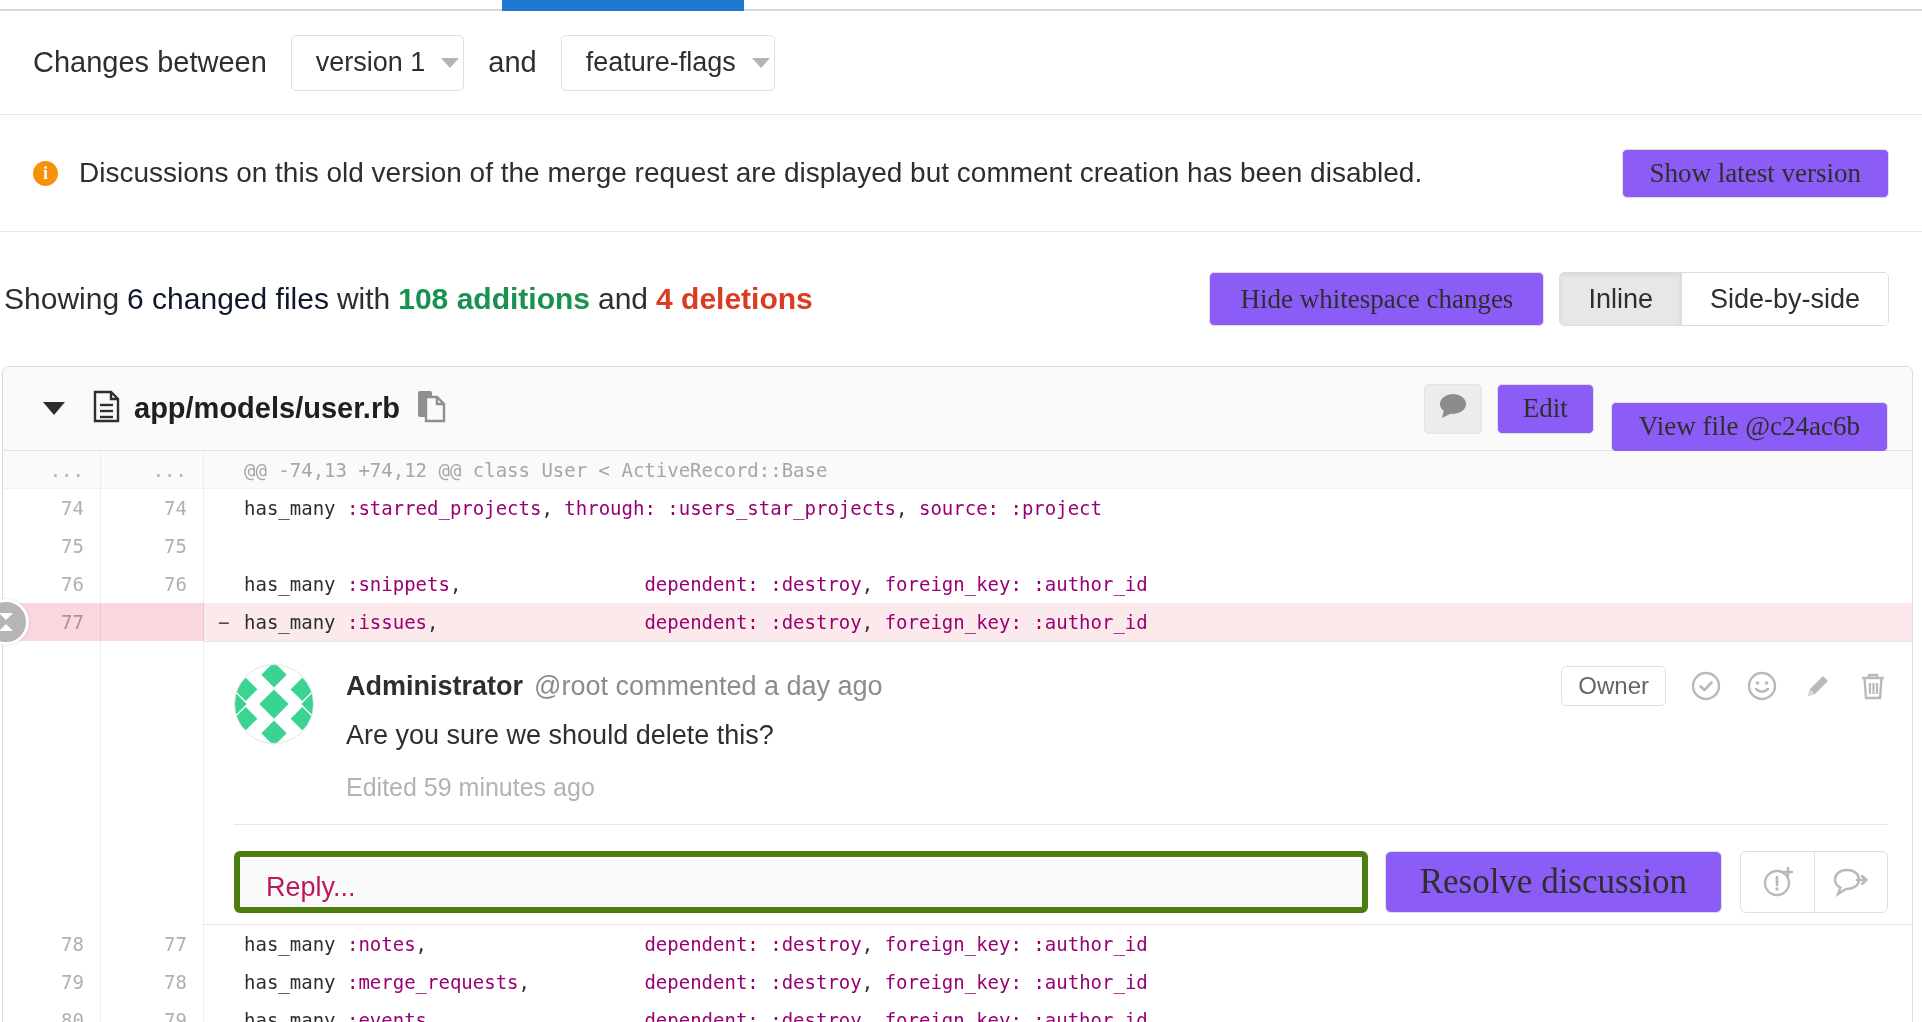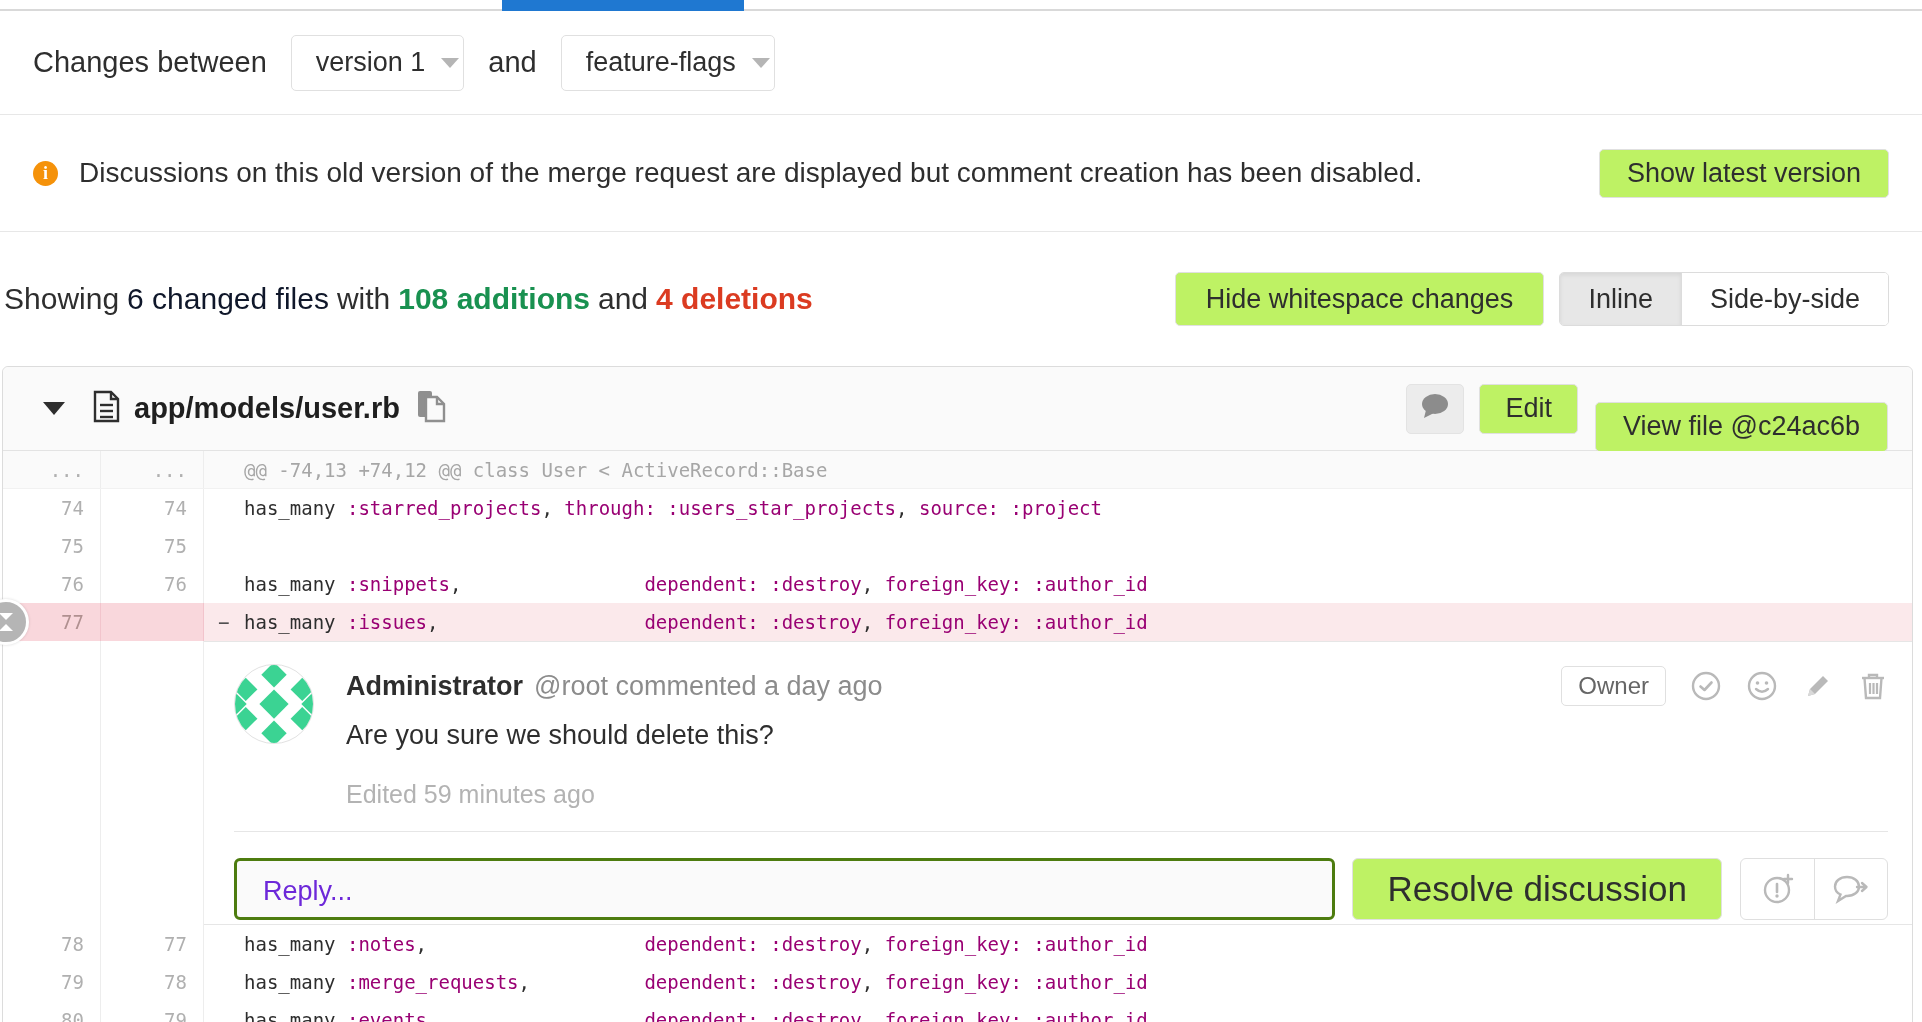--- a/index.html
+++ b/index.html
@@ -20,22 +20,22 @@
            border-top:10px solid #b5b5b5; margin-left:16px; }
   .conj { margin:0 24px; }
 
   
   .banner { height:117px; display:flex; align-items:center; padding:0 33px;
             border-bottom:1px solid #e7e7e7; background:#fff; }
   .info-icon { width:25px; height:25px; border-radius:50%; background:#f5920a; color:#fff;
                font-size:18px; font-weight:bold; text-align:center; line-height:25px;
                margin-right:21px; flex:none; font-family:"Liberation Serif", serif; }
   .banner-text { font-size:28px; flex:1; }
-  .btn { background:#bef264; border:1px solid #e0e0e0; border-radius:5px; font-size:27px;
-         color:#2e2e2e; cursor:pointer; font-family:Liberation Sans, sans-serif; }
+  .btn { background:#8b5cf6; border:1px solid #e0e0e0; border-radius:5px; font-size:27px;
+         color:#2e2e2e; cursor:pointer; font-family:Liberation Serif, serif; }
   .show-latest { height:49px; padding:0 27px; }
 
   
   .summary-row { height:134px; display:flex; align-items:center; padding:0 33px 0 4px; font-size:30px; }
   .summary-text span { margin-right:8px; }
   .link-blue { color:#0f172a; font-weight:normal; cursor:pointer; }
   .add-green { color:#199150; font-weight:bold; }
   .del-red   { color:#db3b21; font-weight:bold; }
   .summary-actions { margin-left:auto; display:flex; align-items:center; }
   .btn-hws { height:54px; padding:0 30px; border-radius:5px; }
@@ -85,24 +85,24 @@
   .avatar { width:80px; height:80px; border-radius:50%; border:1px solid #e2e2e2; overflow:hidden;
             flex:none; background:#fff; cursor:pointer; }
   .note-main { margin-left:32px; flex:1; }
   .note-header { display:flex; align-items:center; height:44px; font-size:27px; }
   .note-author { font-weight:bold; }
   .note-meta { color:#8c8c8c; margin-left:11px; }
   .note-actions { margin-left:auto; display:flex; align-items:center; }
   .owner-badge { border:1px solid #e0e0e0; border-radius:5px; padding:5px 16px; font-size:24px; color:#666; }
   .action-icon { margin-left:24px; cursor:pointer; display:flex; align-items:center; }
   .note-body { margin-top:12px; font-size:27px; }
-  .note-edited { margin-top:29px; font-size:25px; color:#b3b3b3; }
+  .note-edited { margin-top:22px; font-size:25px; color:#b3b3b3; }
   .reply-row { margin-top:22px; border-top:1px solid #e6e6e6; padding:26px 0 0 0; display:flex; align-items:center; }
-  .reply-input { flex:1; height:62px; line-height:60px; background:#fafafa; border:3px solid #4d7c0f;
-                 border-radius:6px; color:#6d28d9; font-size:27px; padding-left:26px; cursor:text; }
+  .reply-input { flex:1; height:62px; line-height:60px; background:#fafafa; border:6px solid #4d7c0f;
+                 border-radius:6px; color:#be185d; font-size:27px; padding-left:26px; cursor:text; }
   .btn-resolve { height:62px; padding:0 34px; margin-left:17px; border-radius:6px; font-size:35px; }
   .icon-group { display:flex; height:62px; border:1px solid #dfdfdf; border-radius:6px; overflow:hidden; margin-left:18px; background:#fff; }
   .icon-cell { width:73px; display:flex; align-items:center; justify-content:center; cursor:pointer; }
   .icon-cell + .icon-cell { border-left:1px solid #dfdfdf; }
 </style>
 </head>
 <body>
 
 <div class="topbar">
   <div class="tab-indicator"></div>

